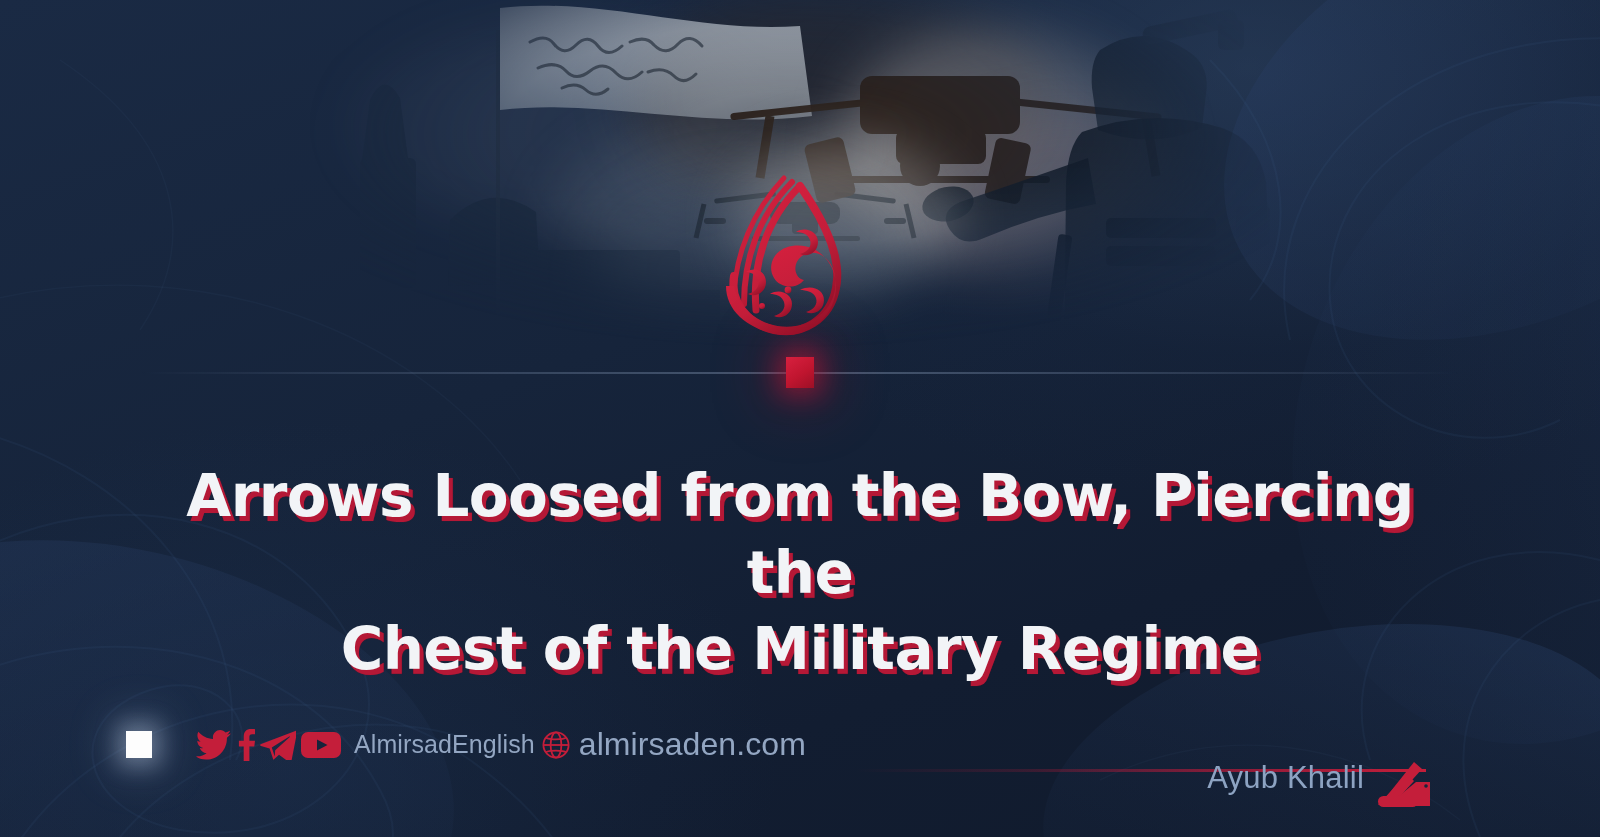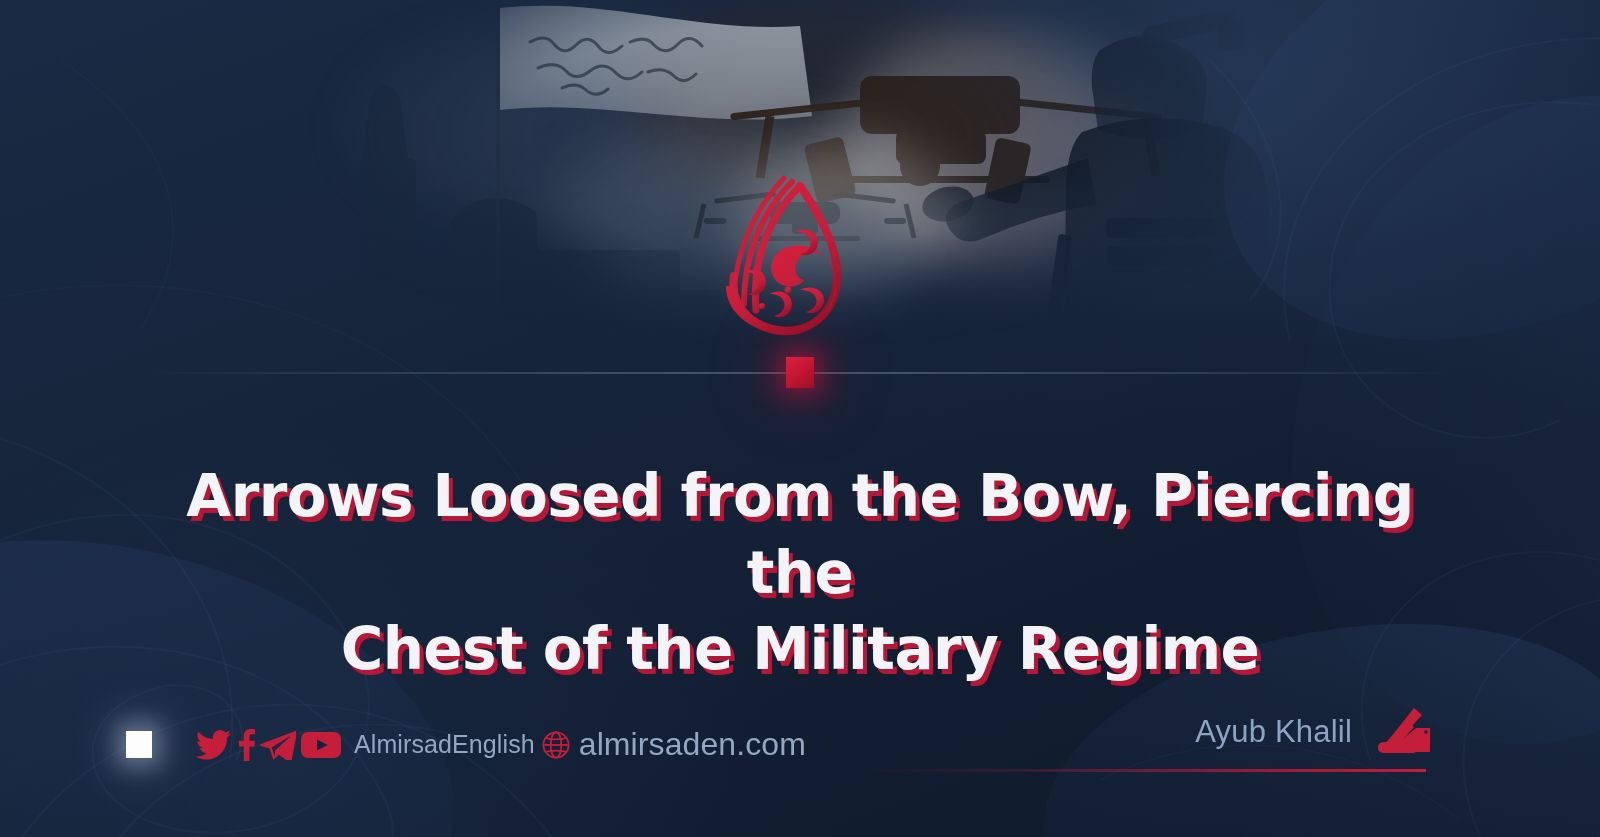--- a/index.html
+++ b/index.html
@@ -155,24 +155,23 @@
   .site {
     font-size: 32px;
     color: #93a6c2;
     letter-spacing: 0.1px;
     white-space: nowrap;
   }
 
   .footer-right {
     position: absolute;
     right: 166px;
-    top: 706px;
+    top: 760px;
     display: flex;
-    align-items: center;
-    gap: 12px;
+    align-items: flex-start;
   }
   .author-name {
     font-size: 31px;
     color: #8da3c2;
     letter-spacing: 0.2px;
     white-space: nowrap;
   }
   .author-rule {
     position: absolute;
     right: 174px;

